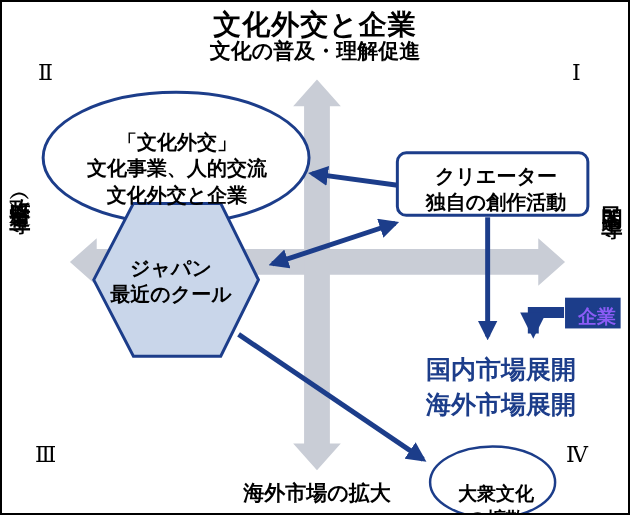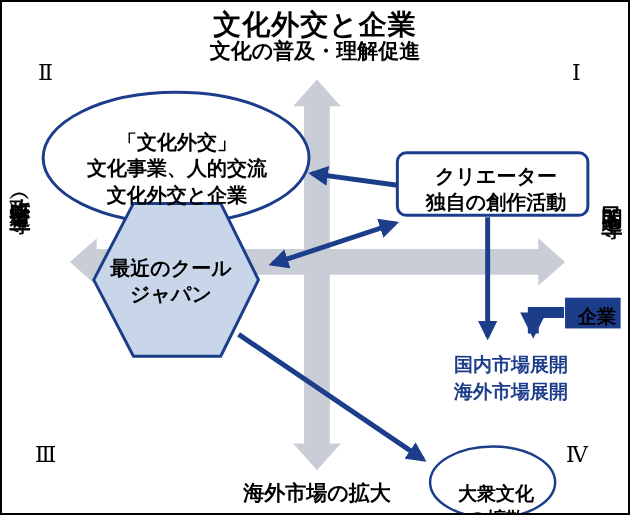--- a/index.html
+++ b/index.html
@@ -22,23 +22,23 @@
   .q2{left:36px;top:58px;}
   .q1{left:570px;top:58px;}
   .q3{left:33px;top:440px;}
   .q4{left:564px;top:440px;}
   .axis-left{left:4px;top:180px;writing-mode:vertical-rl;font-size:21px;font-weight:bold;letter-spacing:2px;}
   .axis-right{left:596px;top:188px;writing-mode:vertical-rl;font-size:21px;font-weight:bold;letter-spacing:3px;}
   .axis-bottom{left:222px;top:477px;width:186px;text-align:center;font-size:21px;font-weight:bold;}
   .ellipse-text{left:45px;top:127px;width:260px;text-align:center;font-size:20px;font-weight:bold;line-height:1.32;}
   .hex-text{left:94px;top:253px;width:150px;text-align:center;font-size:20px;font-weight:bold;line-height:1.3;}
   .creator-text{left:399px;top:161px;width:190px;text-align:center;font-size:20px;font-weight:bold;line-height:1.3;}
-  .market-text{left:424px;top:350px;width:170px;text-align:center;font-size:19px;font-weight:bold;line-height:1.4;color:#1c3d8a;}
+  .market-text{left:424px;top:350px;width:170px;text-align:left;font-size:25px;font-weight:bold;line-height:1.4;color:#1c3d8a;}
   .pop-text{left:431px;top:459px;width:126px;text-align:center;font-size:19px;font-weight:bold;line-height:1.3;margin-top:21px;}
-  .company-label{left:567px;top:302px;width:56px;text-align:center;font-size:19px;font-weight:bold;color:#000000;}
+  .company-label{left:567px;top:302px;width:56px;text-align:center;font-size:19px;font-weight:bold;color:#8b5cf6;}
 </style>
 </head>
 <body>
 
 <div class="frame">
 
   <svg viewBox="0 0 630 515">
     <defs>
       <marker id="ah" viewBox="0 0 10 10" refX="8" refY="5" markerWidth="4" markerHeight="4" orient="auto-start-reverse" markerUnits="strokeWidth">
         <path d="M0,0 L10,5 L0,10 Z" fill="#1c3d8a"></path>
@@ -78,22 +78,22 @@
   <div class="txt axis-right">民間主導</div>
   <div class="txt axis-bottom">海外市場の拡大</div>
 
   <div class="txt ellipse-text">
     <div>「文化外交」</div>
     <div>文化事業、人的交流</div>
     <div>文化外交と企業</div>
   </div>
 
   <div class="txt hex-text">
+    <div>ジャパン</div>
     <div>最近のクール</div>
-    <div>ジャパン</div>
   </div>
 
   <div class="txt creator-text">
     <div>クリエーター</div>
     <div>独自の創作活動</div>
   </div>
 
   <div class="txt company-label">企業</div>
 
   <div class="txt market-text">

